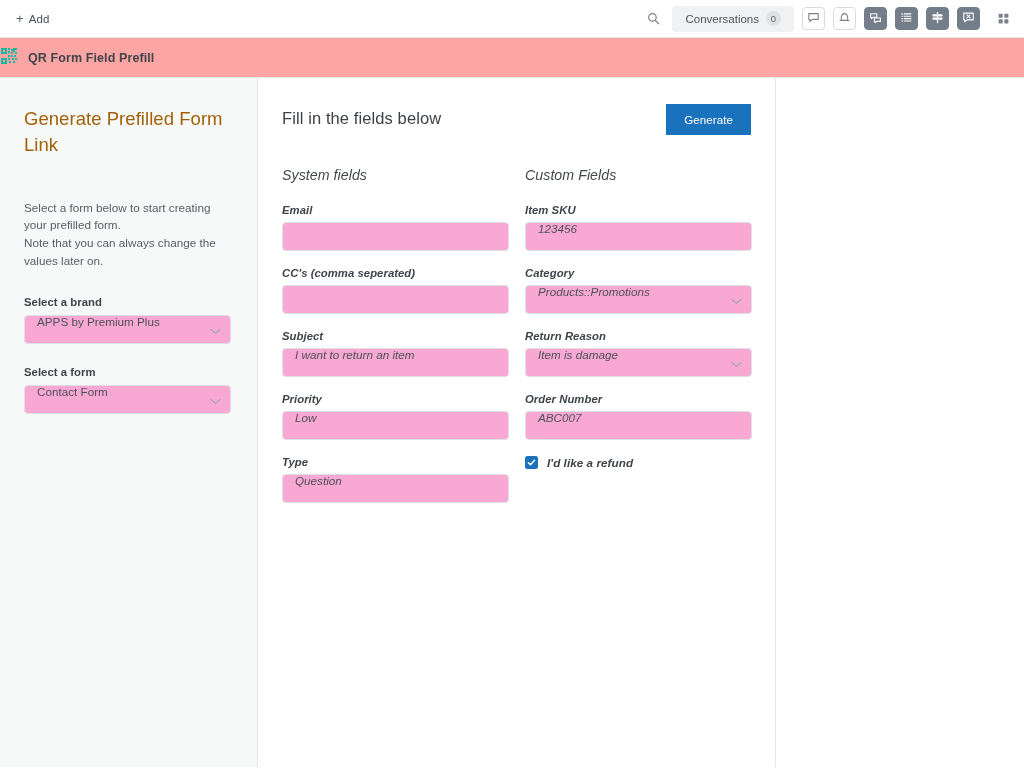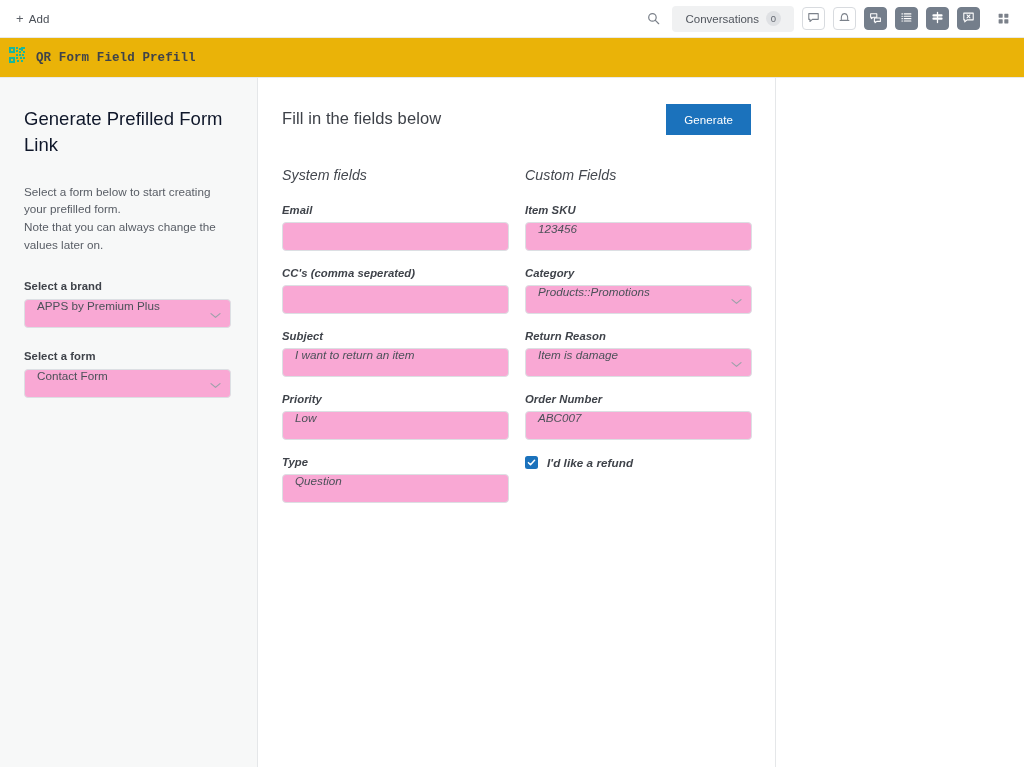--- a/index.html
+++ b/index.html
@@ -58,47 +58,46 @@
   }
   .tool-btn.active { background: #747e8b; border-color: #747e8b; }
   .grid-btn {
     width: 22px; height: 22px; display: flex; align-items: center; justify-content: center;
     cursor: pointer; margin-left: 4px;
   }
 
   
   .app-header {
     height: 40px;
-    background: #eab308;
+    background: #fca5a5;
     border-bottom: 1px solid #e7e9eb;
     display: flex; align-items: center;
-    padding: 0 8px;
+    padding: 0 0;
     gap: 10px;
-    font-family: Liberation Mono, monospace;
   }
   .app-title {
     font-size: 12.5px; font-weight: bold; color: #3f434a; letter-spacing: .1px;
   }
 
   
   .workspace {
     display: flex;
     height: 689px;
     width: 1024px;
   }
   .sidebar {
     width: 258px; flex: 0 0 258px;
     background: #f7f8f8;
     border-right: 1px solid #e5e7e9;
     padding: 28px 26px 0 24px;
   }
   .sidebar h1 {
-    font-size: 18.5px; font-weight: normal; color: #0f172a;
+    font-size: 18.5px; font-weight: normal; color: #a16207;
     line-height: 1.42; letter-spacing: .05px;
-    margin-bottom: 24px;
+    margin-bottom: 40px;
   }
   .sidebar-desc {
     font-size: 11.7px; color: #585d65; line-height: 1.53;
     margin-bottom: 26px;
   }
   .field-label {
     font-size: 11.3px; font-weight: bold; color: #3f434a;
     margin-bottom: 7px; letter-spacing: .05px;
   }
   .sidebar .select-wrap { margin-bottom: 22px; }

